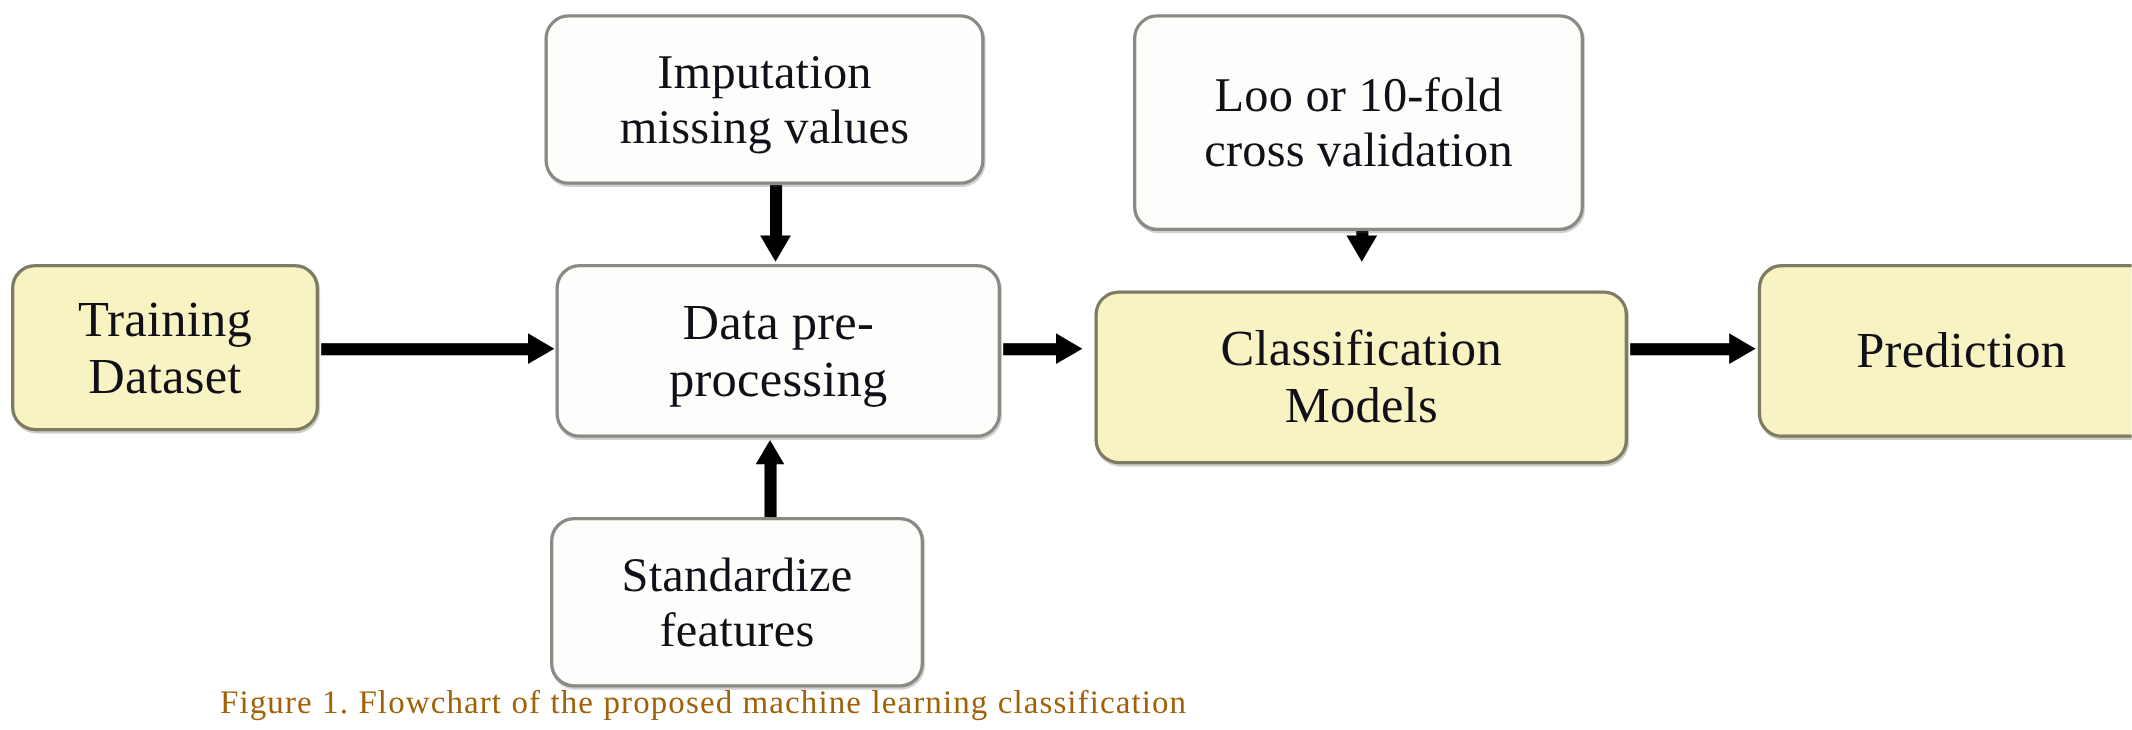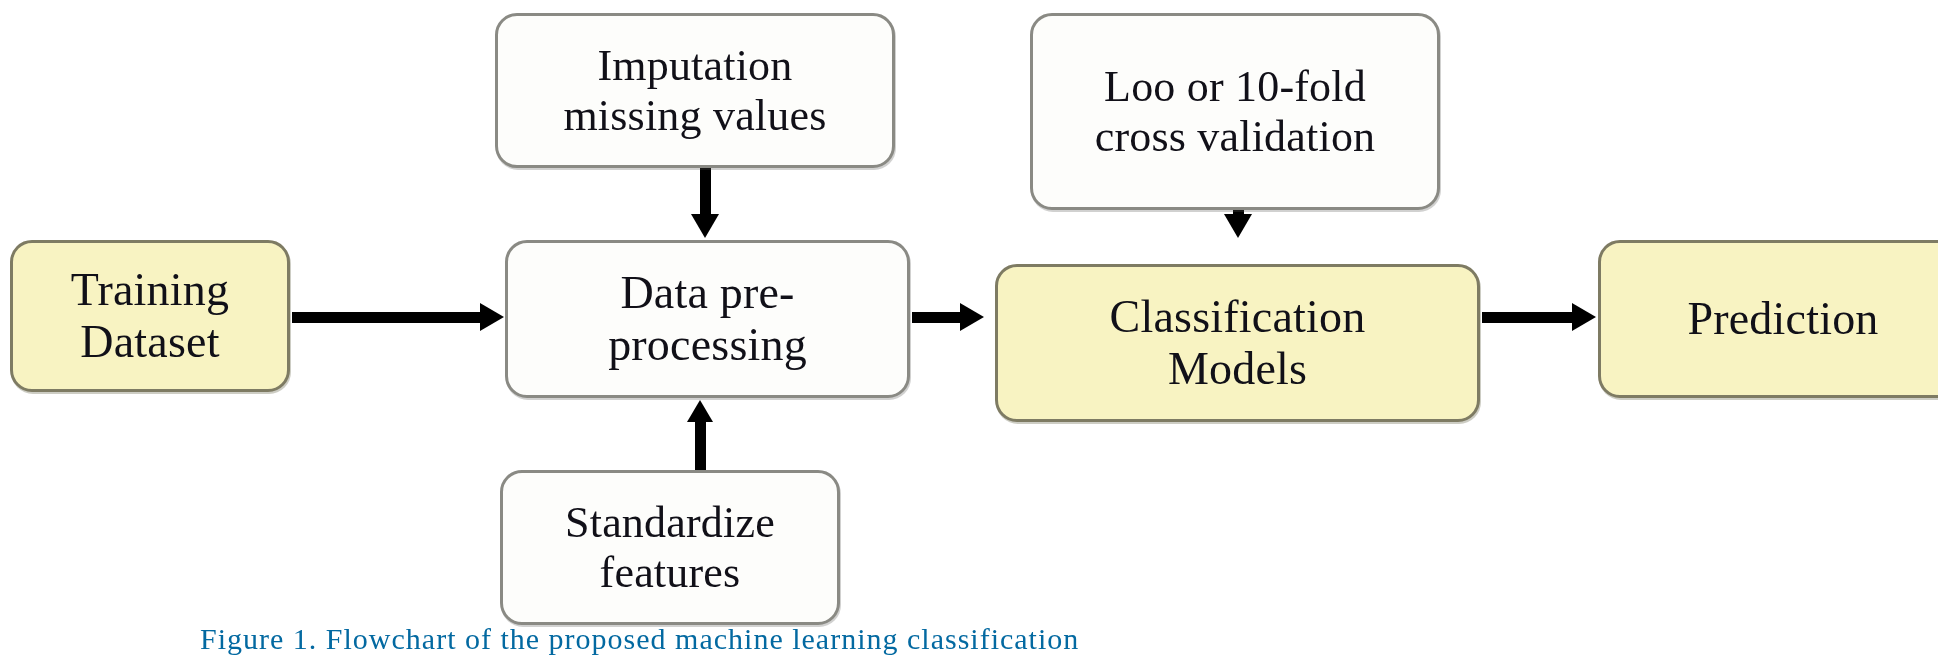--- a/index.html
+++ b/index.html
@@ -71,21 +71,21 @@
     border-bottom: 14px solid transparent;
     border-left: 24px solid #000000;
   }
 
   .caption-ghost {
     position: absolute;
     left: 200px;
     top: 622px;
     width: 1400px;
     font-size: 30px;
-    color: #0369a1;
+    color: #a16207;
     letter-spacing: 1px;
     white-space: nowrap;
     overflow: hidden;
     z-index: 1;
   }
 </style>
 </head>
 <body>
 
 <div id="canvas">

